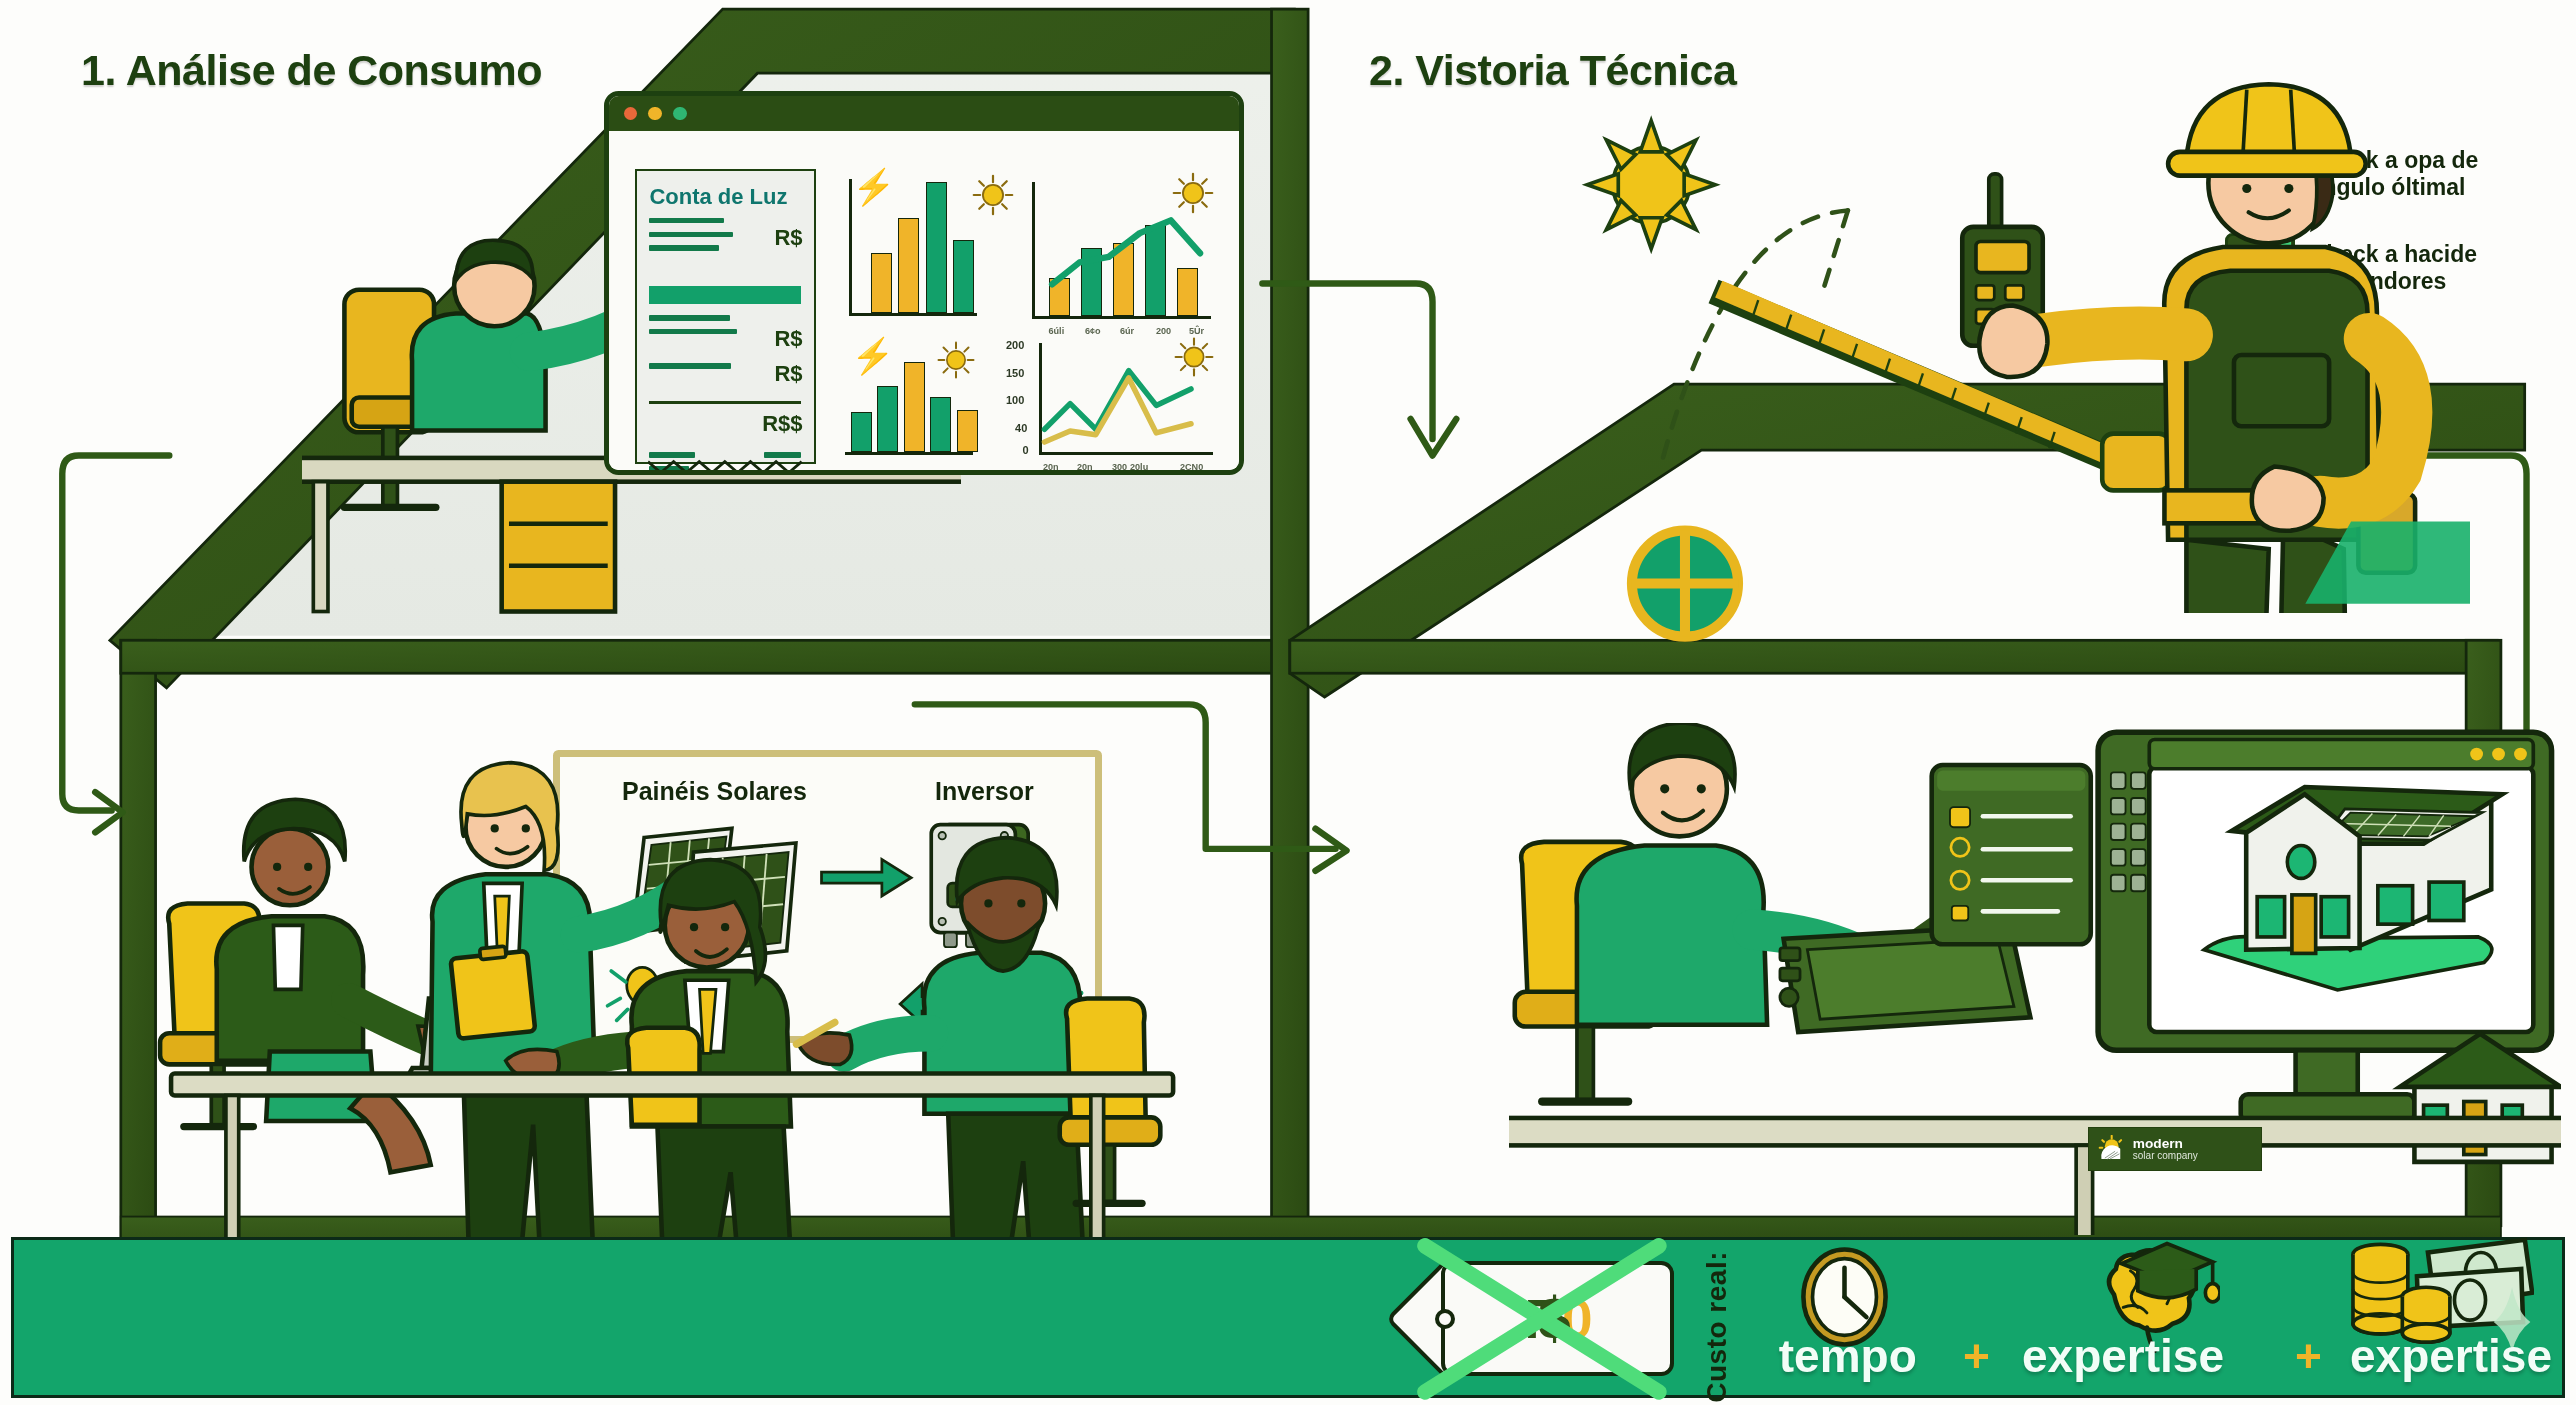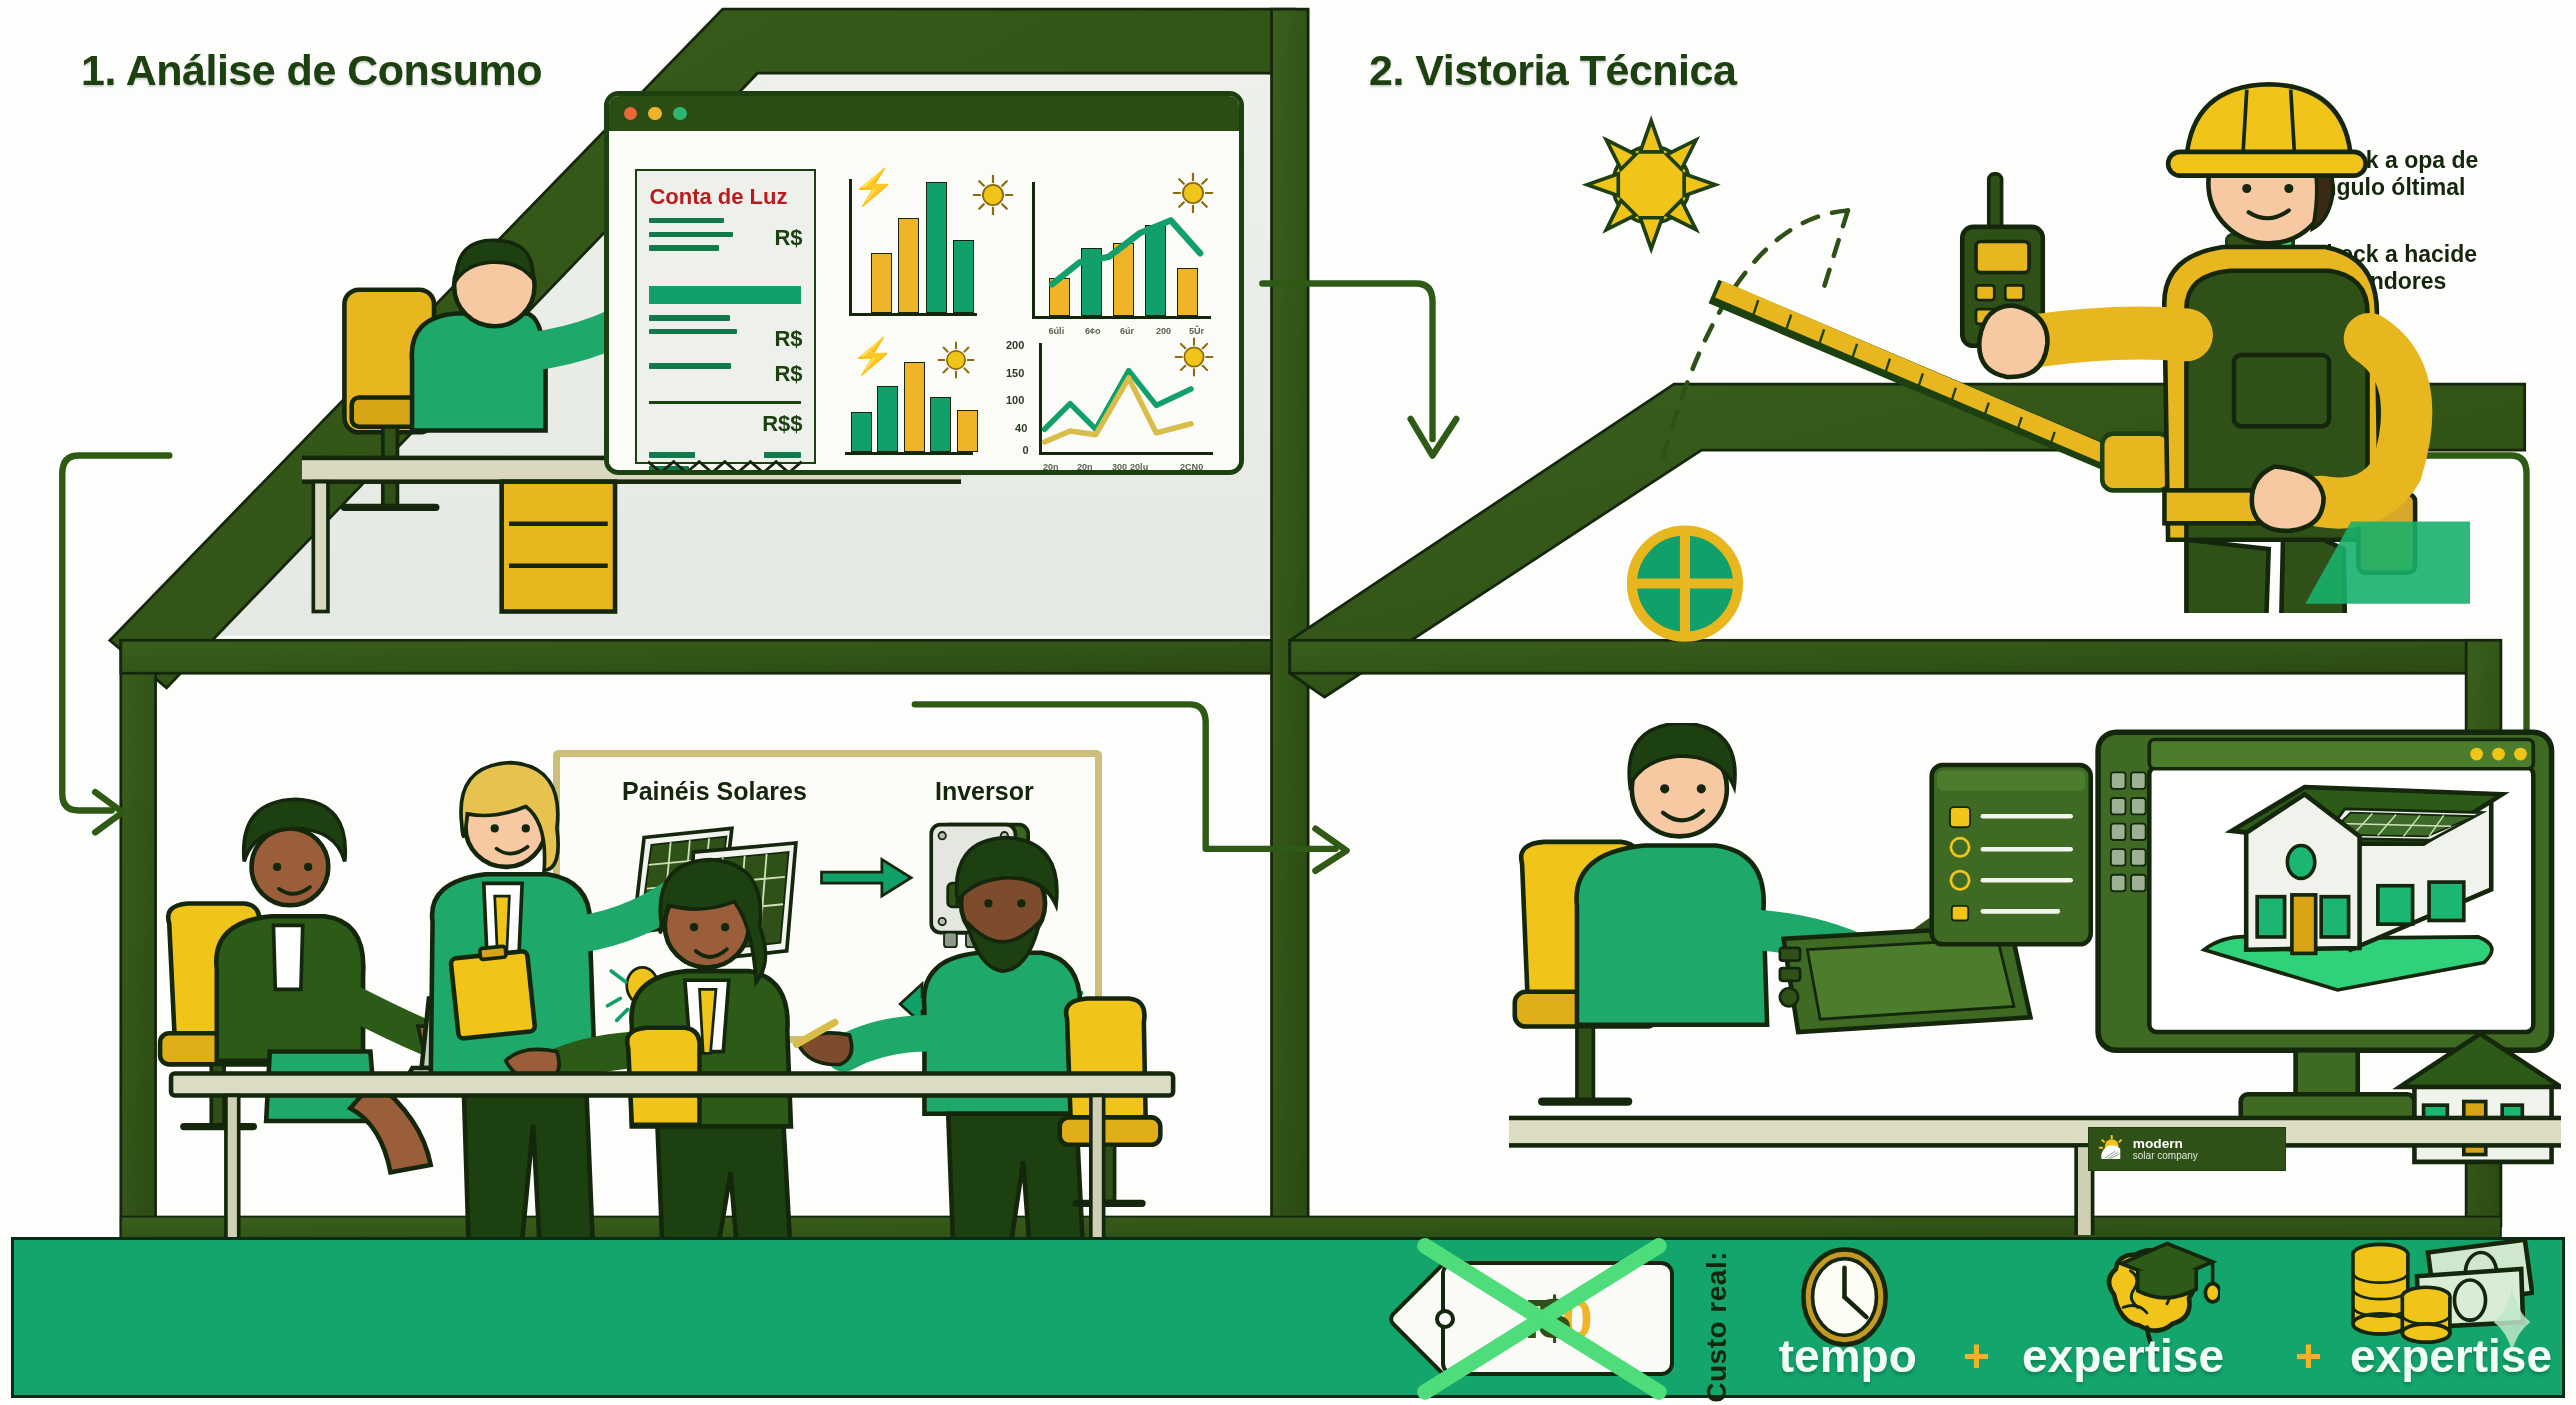--- a/index.html
+++ b/index.html
@@ -58,21 +58,21 @@
     border-radius:14.6px; overflow:hidden;
   }
   .mon-bar { height:35px; background:#2b4d14; display:flex; align-items:center; gap:11px; padding-left:14.6px;}
   .dot { width:13.7px; height:13.7px; border-radius:50%; }
   .mon-body { position:absolute; left:0; right:0; top:35px; bottom:0; background:#fbfbf8; }
 
   .bill {
     position:absolute; left:25.6px; top:38px; width:181px; height:295px;
     background:#eef0ec; border:2.7px solid #1d4010;
   }
-  .bill-title { font-size:22px; font-weight:bold; color:#b91c1c; margin:12.8px 0 0 12.8px; }
+  .bill-title { font-size:22px; font-weight:bold; color:#0f766e; margin:12.8px 0 0 12.8px; }
   .bill-line { height:5.5px; background:#127a4a; margin:8.2px 0 0 12.8px; border-radius:0.9px; }
   .bill-bigbar { height:18.3px; background:#12a06a; margin:11px 12.8px 0 12.8px; }
   .rs { position:absolute; right:11px; font-size:22px; font-weight:bold; color:#1d4010; }
   .bill-rule { height:2.7px; background:#1d4010; margin:7.3px 12.8px 0 12.8px; }
 
   .chartbox { position:absolute; }
   .bars { position:absolute; bottom:0; left:0; display:flex; align-items:flex-end; gap:6.4px; }
   .bar { width:21px; border:1.8px solid #14270c; }
   .axis-l { position:absolute; left:0; top:0; bottom:0; width:2.7px; background:#14270c; }
   .axis-b { position:absolute; left:0; right:0; bottom:0; height:2.7px; background:#14270c; }
@@ -94,21 +94,21 @@
     position:absolute; inset:0; background:#fcfcf8;
     border:7.3px solid #cdbf7a; border-radius:5.5px;
     box-shadow:inset 0 0 0 2.7px #fcfcf8;
   }
   .board-h { position:absolute; font-size:25px; font-weight:bold; color:#14270c; }
   #p3-scene { left:156px; top:759px; width:1034px; height:512px; }
 
   
   #p4-scene { left:1509px; top:723px; width:1052px; height:512px; }
   .logo-badge {
-    position:absolute; left:2088px; top:1127px; width:198px; height:44px;
+    position:absolute; left:2088px; top:1127px; width:174px; height:44px;
     background:#2f5118; display:flex; align-items:center; gap:7.3px; padding-left:9.1px;
     border:1.8px solid #24400f;
   }
   .logo-txt-a { font-size:13.7px; font-weight:bold; color:#ffffff; line-height:1; }
   .logo-txt-b { font-size:10px; color:#dfe6da; line-height:1.1; }
 
   
   #banner {
     left:11px; top:1237px; width:2554px; height:161px;
     background:#13a56b; border:3.7px solid #0c2a18;

